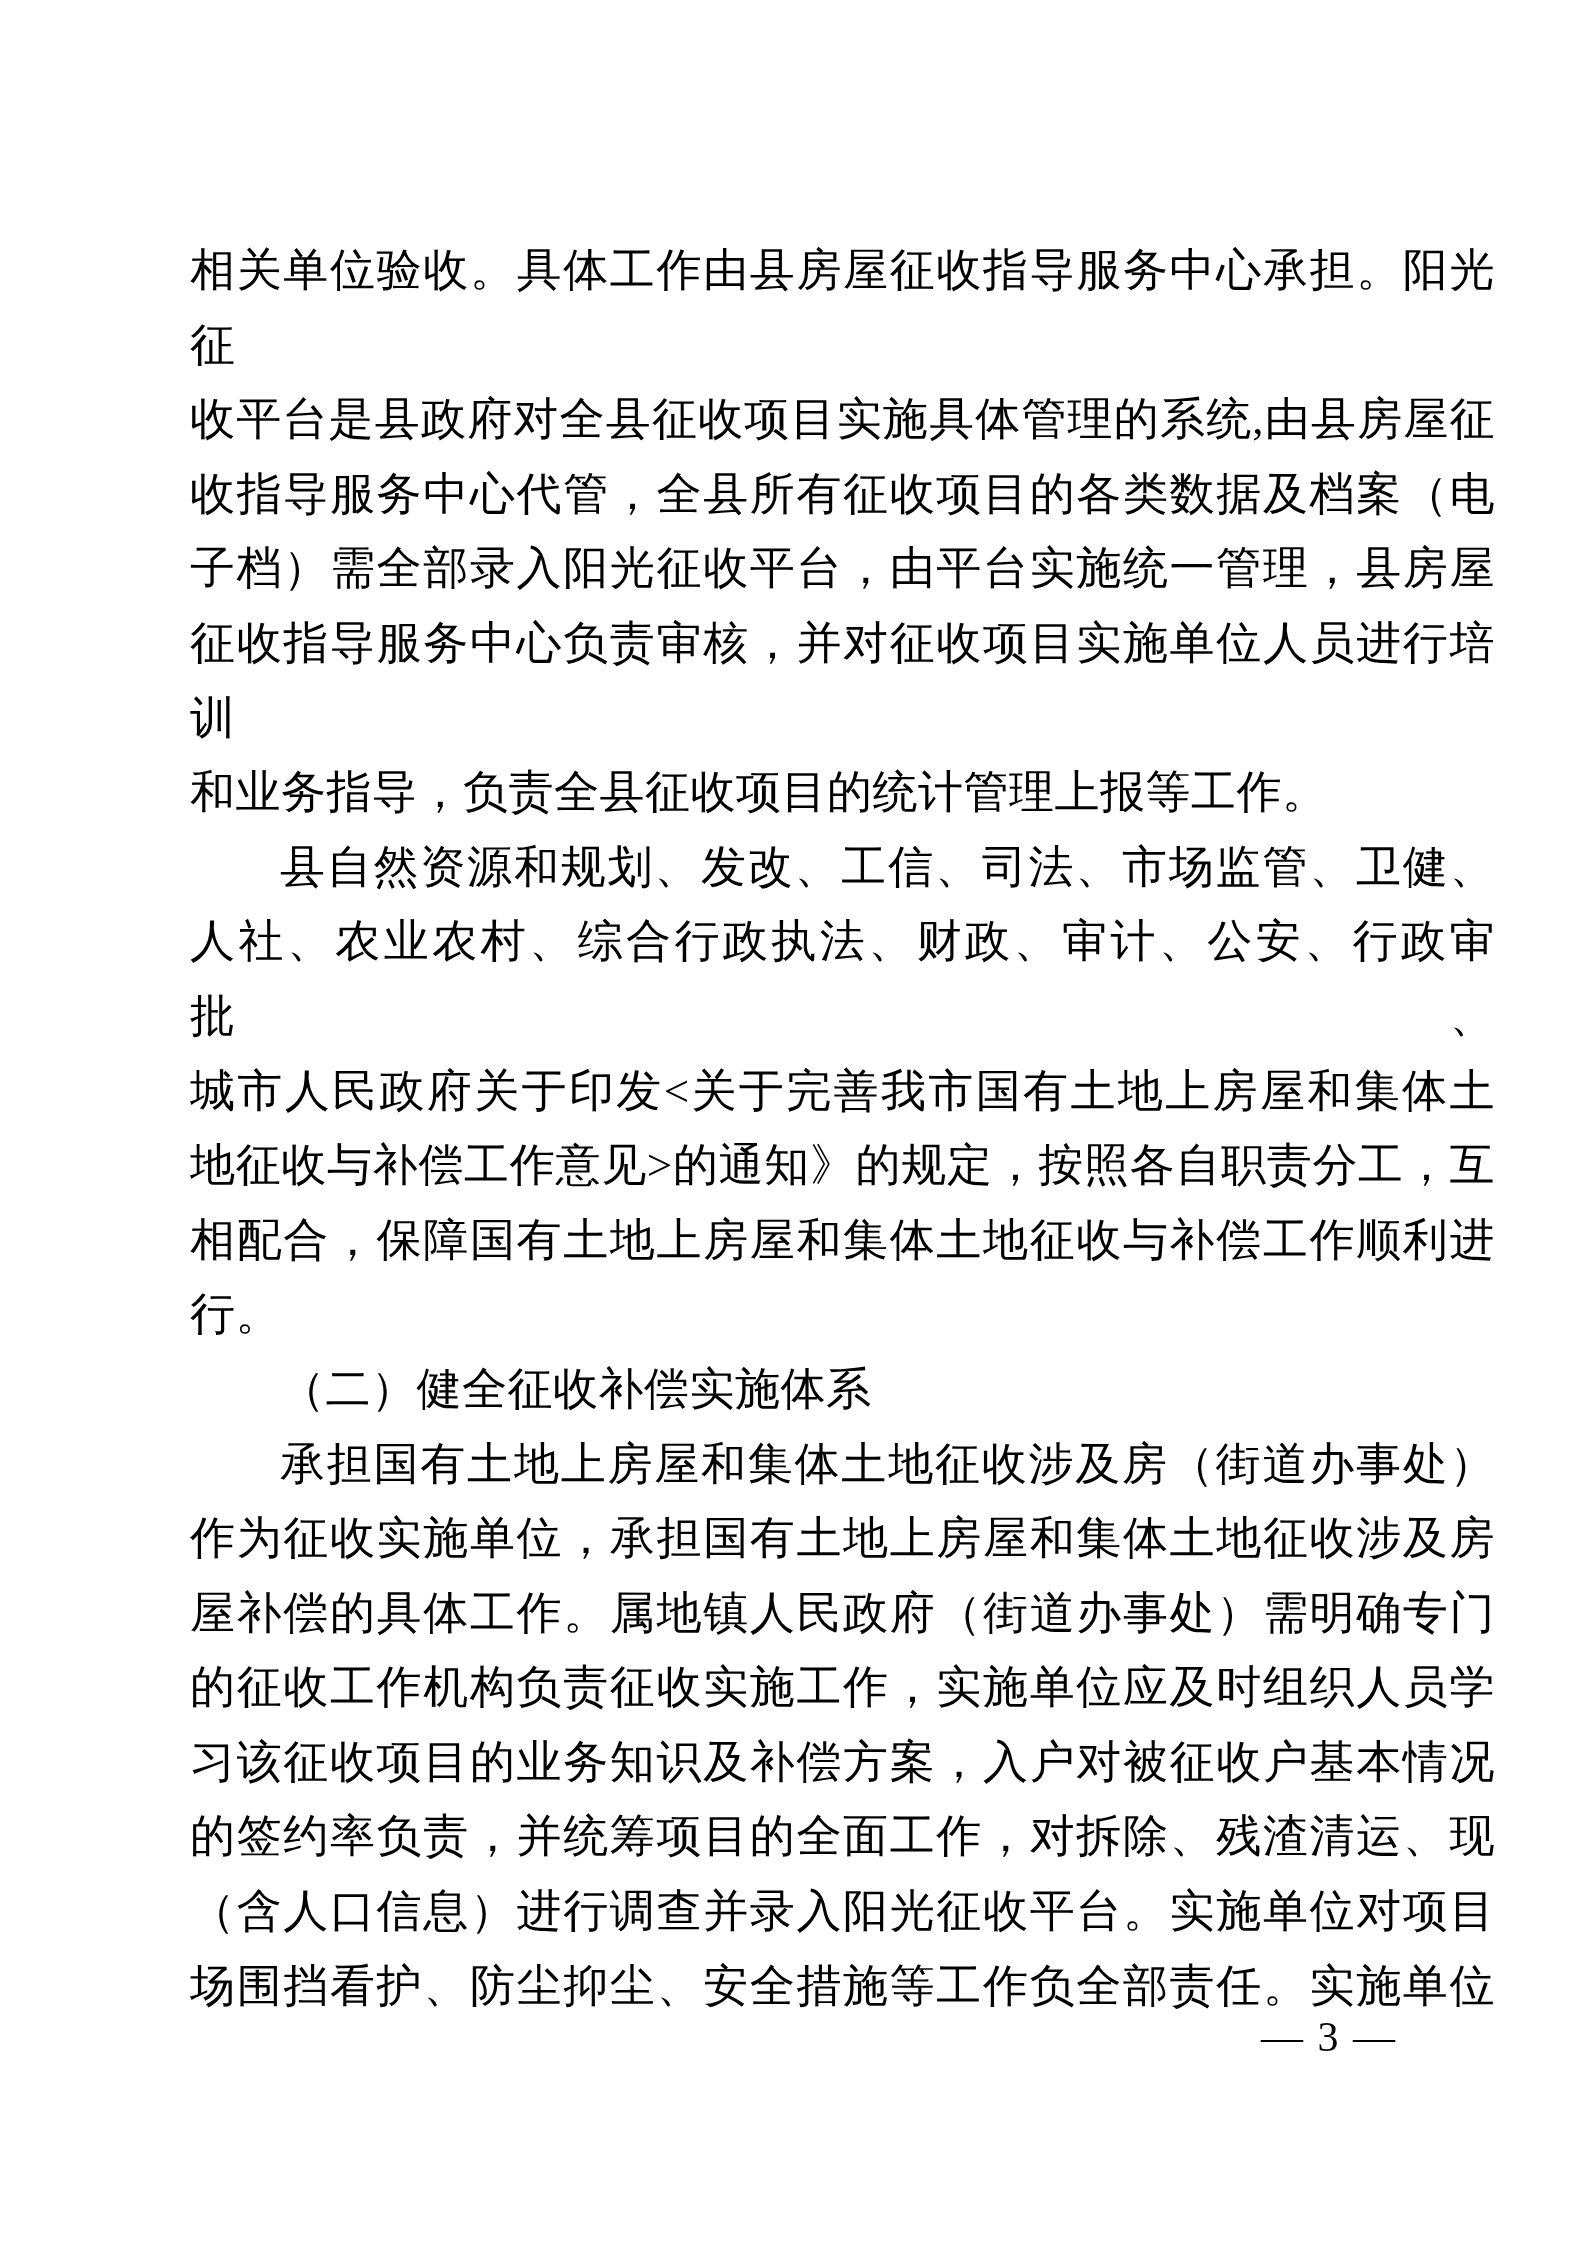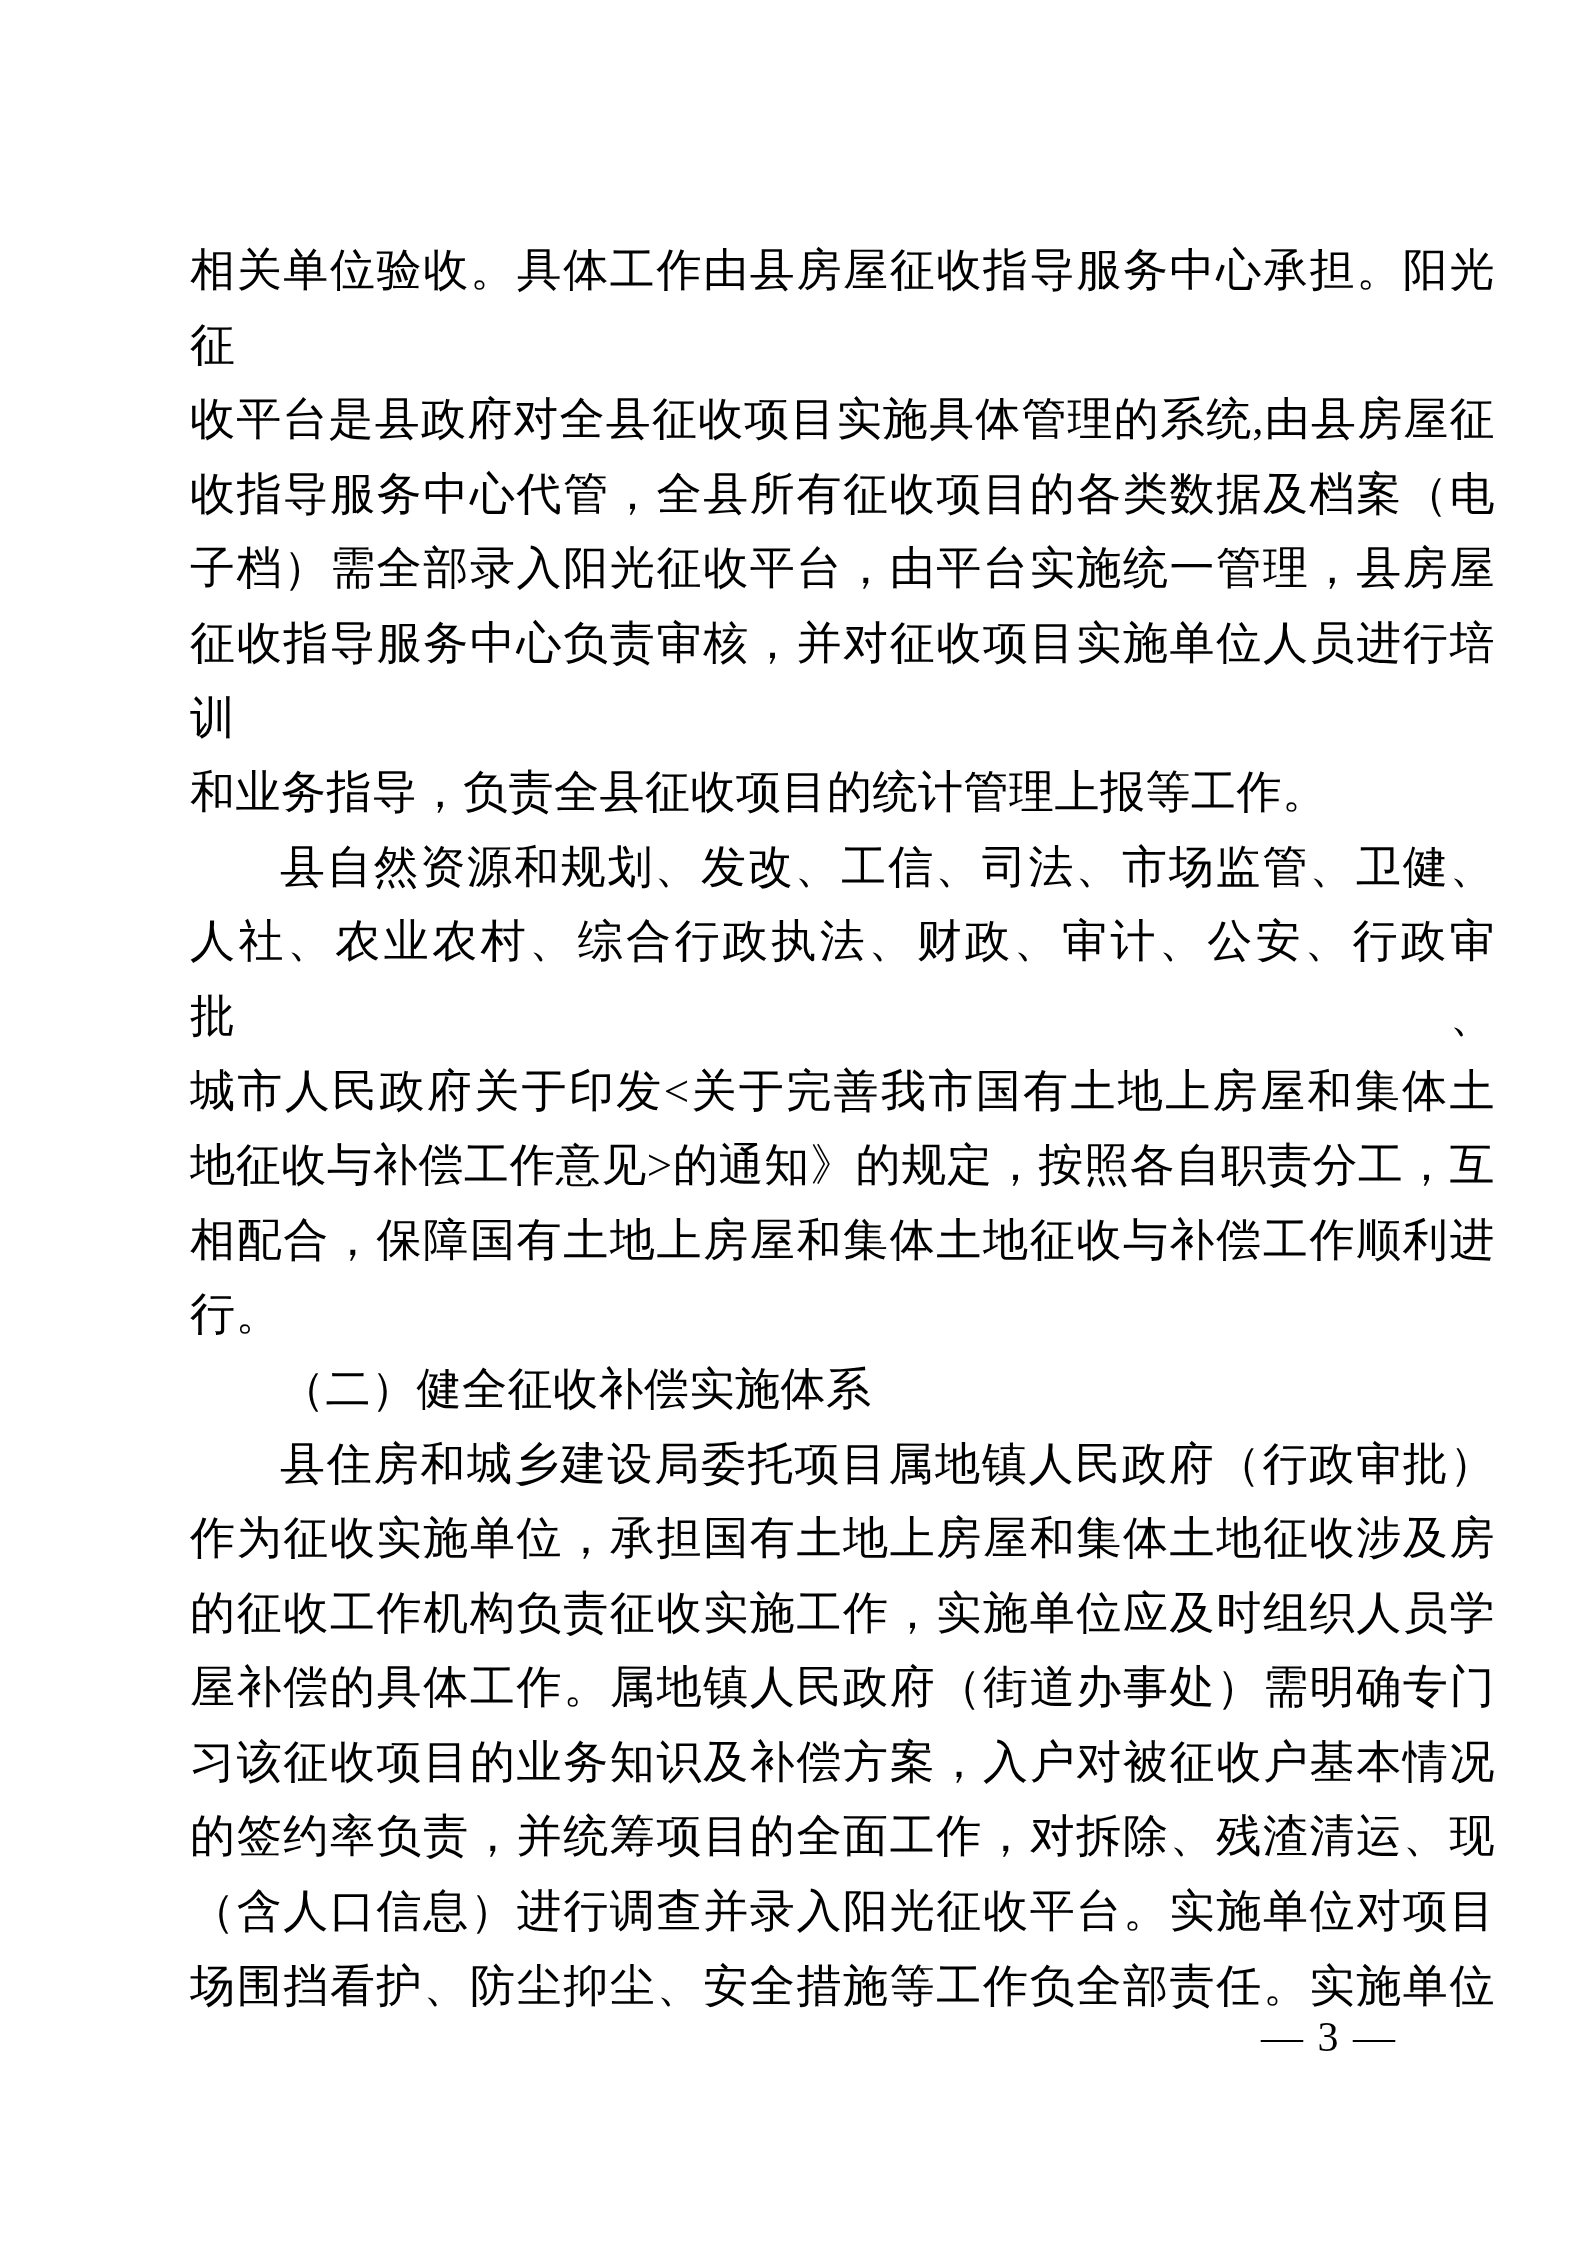--- a/index.html
+++ b/index.html
@@ -64,23 +64,23 @@
       <div class="line">子档）需全部录入阳光征收平台，由平台实施统一管理，县房屋</div>
       <div class="line">征收指导服务中心负责审核，并对征收项目实施单位人员进行培训</div>
       <div class="line nojust">和业务指导，负责全县征收项目的统计管理上报等工作。</div>
       <div class="line indent">县自然资源和规划、发改、工信、司法、市场监管、卫健、</div>
       <div class="line">人社、农业农村、综合行政执法、财政、审计、公安、行政审批、</div>
       <div class="line">城市人民政府关于印发&lt;关于完善我市国有土地上房屋和集体土</div>
       <div class="line">地征收与补偿工作意见&gt;的通知》的规定，按照各自职责分工，互</div>
       <div class="line">相配合，保障国有土地上房屋和集体土地征收与补偿工作顺利进</div>
       <div class="line nojust">行。</div>
       <div class="line indent bold nojust">（二）健全征收补偿实施体系</div>
-      <div class="line indent">县住房和城乡建设局委托项目属地镇人民政府（行政审批）</div>
+      <div class="line indent">承担国有土地上房屋和集体土地征收涉及房（街道办事处）</div>
       <div class="line">作为征收实施单位，承担国有土地上房屋和集体土地征收涉及房</div>
+      <div class="line">屋补偿的具体工作。属地镇人民政府（街道办事处）需明确专门</div>
       <div class="line">的征收工作机构负责征收实施工作，实施单位应及时组织人员学</div>
-      <div class="line">屋补偿的具体工作。属地镇人民政府（街道办事处）需明确专门</div>
       <div class="line">习该征收项目的业务知识及补偿方案，入户对被征收户基本情况</div>
       <div class="line">的签约率负责，并统筹项目的全面工作，对拆除、残渣清运、现</div>
       <div class="line">（含人口信息）进行调查并录入阳光征收平台。实施单位对项目</div>
       <div class="line">场围挡看护、防尘抑尘、安全措施等工作负全部责任。实施单位</div>
     </div>
   <div class="pagenum">— 3 —</div>
 </div>
 
 </body></html>

